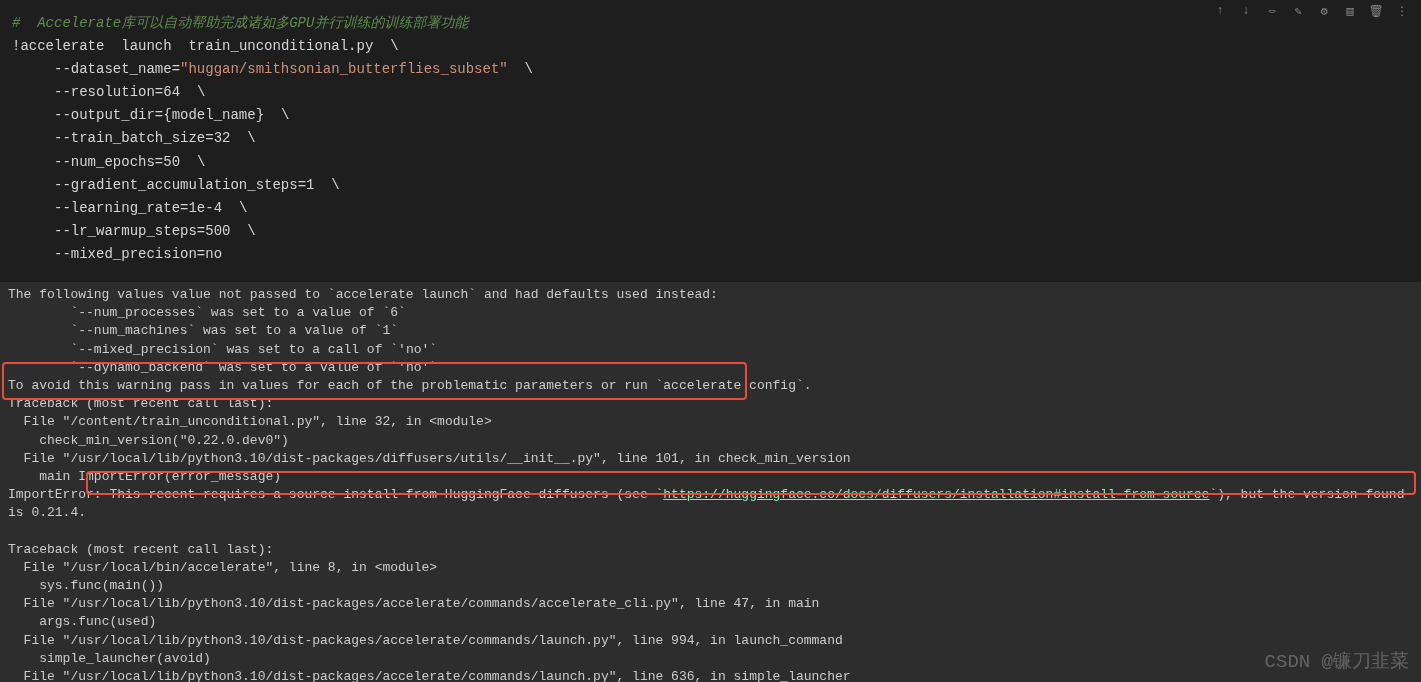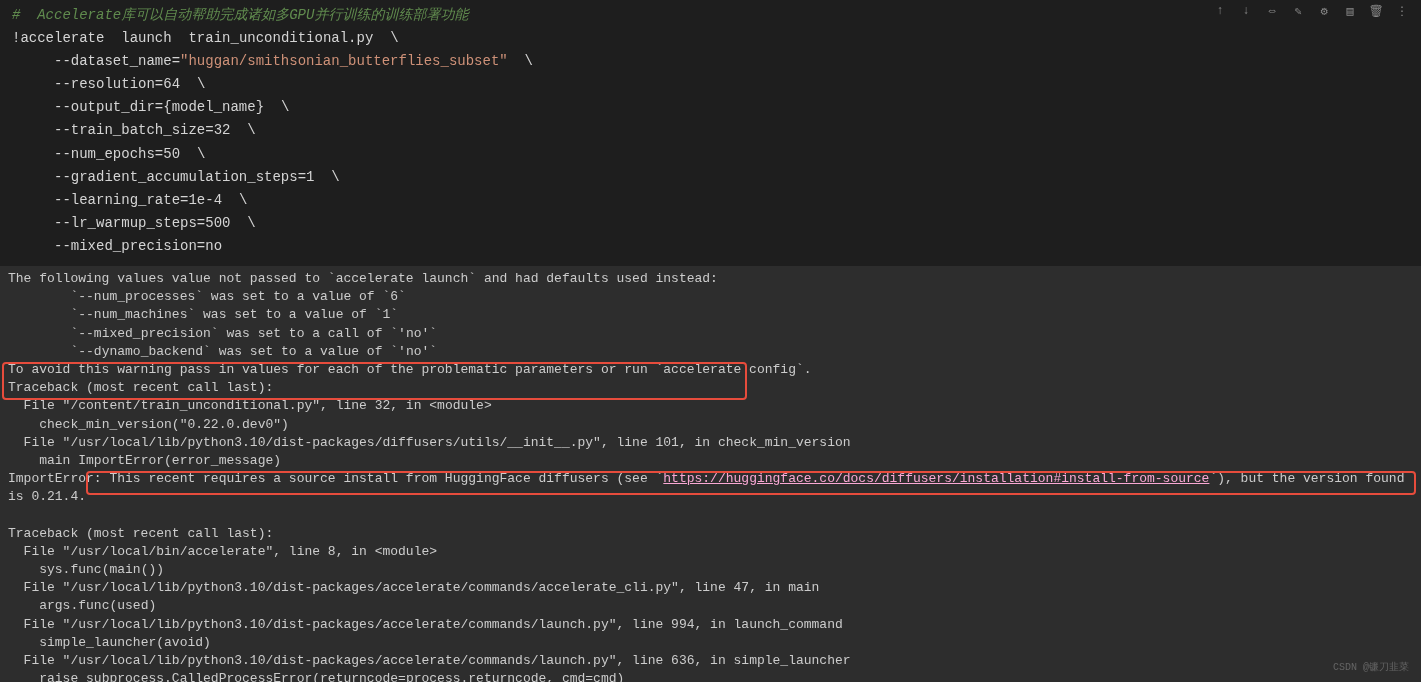--- a/index.html
+++ b/index.html
@@ -26,21 +26,21 @@
       height: 18px;
       color: #888;
       cursor: pointer;
       font-size: 12px;
       display: flex;
       align-items: center;
       justify-content: center;
     }
     .code-cell {
       background: #1e1e1e;
-      padding: 4px 12px;
+      padding: 12px 12px;
       line-height: 1.65;
       white-space: pre;
     }
     .comment-hash { color: #608b4e; font-style: italic; }
     .bang { color: #d4d4d4; }
     .cmd { color: #d4d4d4; }
     .arg-flag { color: #d4d4d4; }
     .arg-eq { color: #d4d4d4; }
     .str-value { color: #ce9178; }
     .num-value { color: #d4d4d4; }
@@ -69,29 +69,29 @@
       position: absolute;
       border: 2px solid #e74c3c;
       border-radius: 4px;
       pointer-events: none;
       left: 86px;
       top: 471px;
       width: 1330px;
       height: 24px;
     }
     .traceback-link {
-      color: #f9a8d4;
+      color: #86efac;
       text-decoration: underline;
     }
     .watermark {
       position: absolute;
       bottom: 8px;
       right: 12px;
       color: #888;
-      font-size: 10px;
+      font-size: 19px;
       opacity: 0.6;
     }
   </style>
 </head>
 <body>
 
 <div class="toolbar">
   <span class="toolbar-icon">↑</span>
   <span class="toolbar-icon">↓</span>
   <span class="toolbar-icon">⇔</span>

